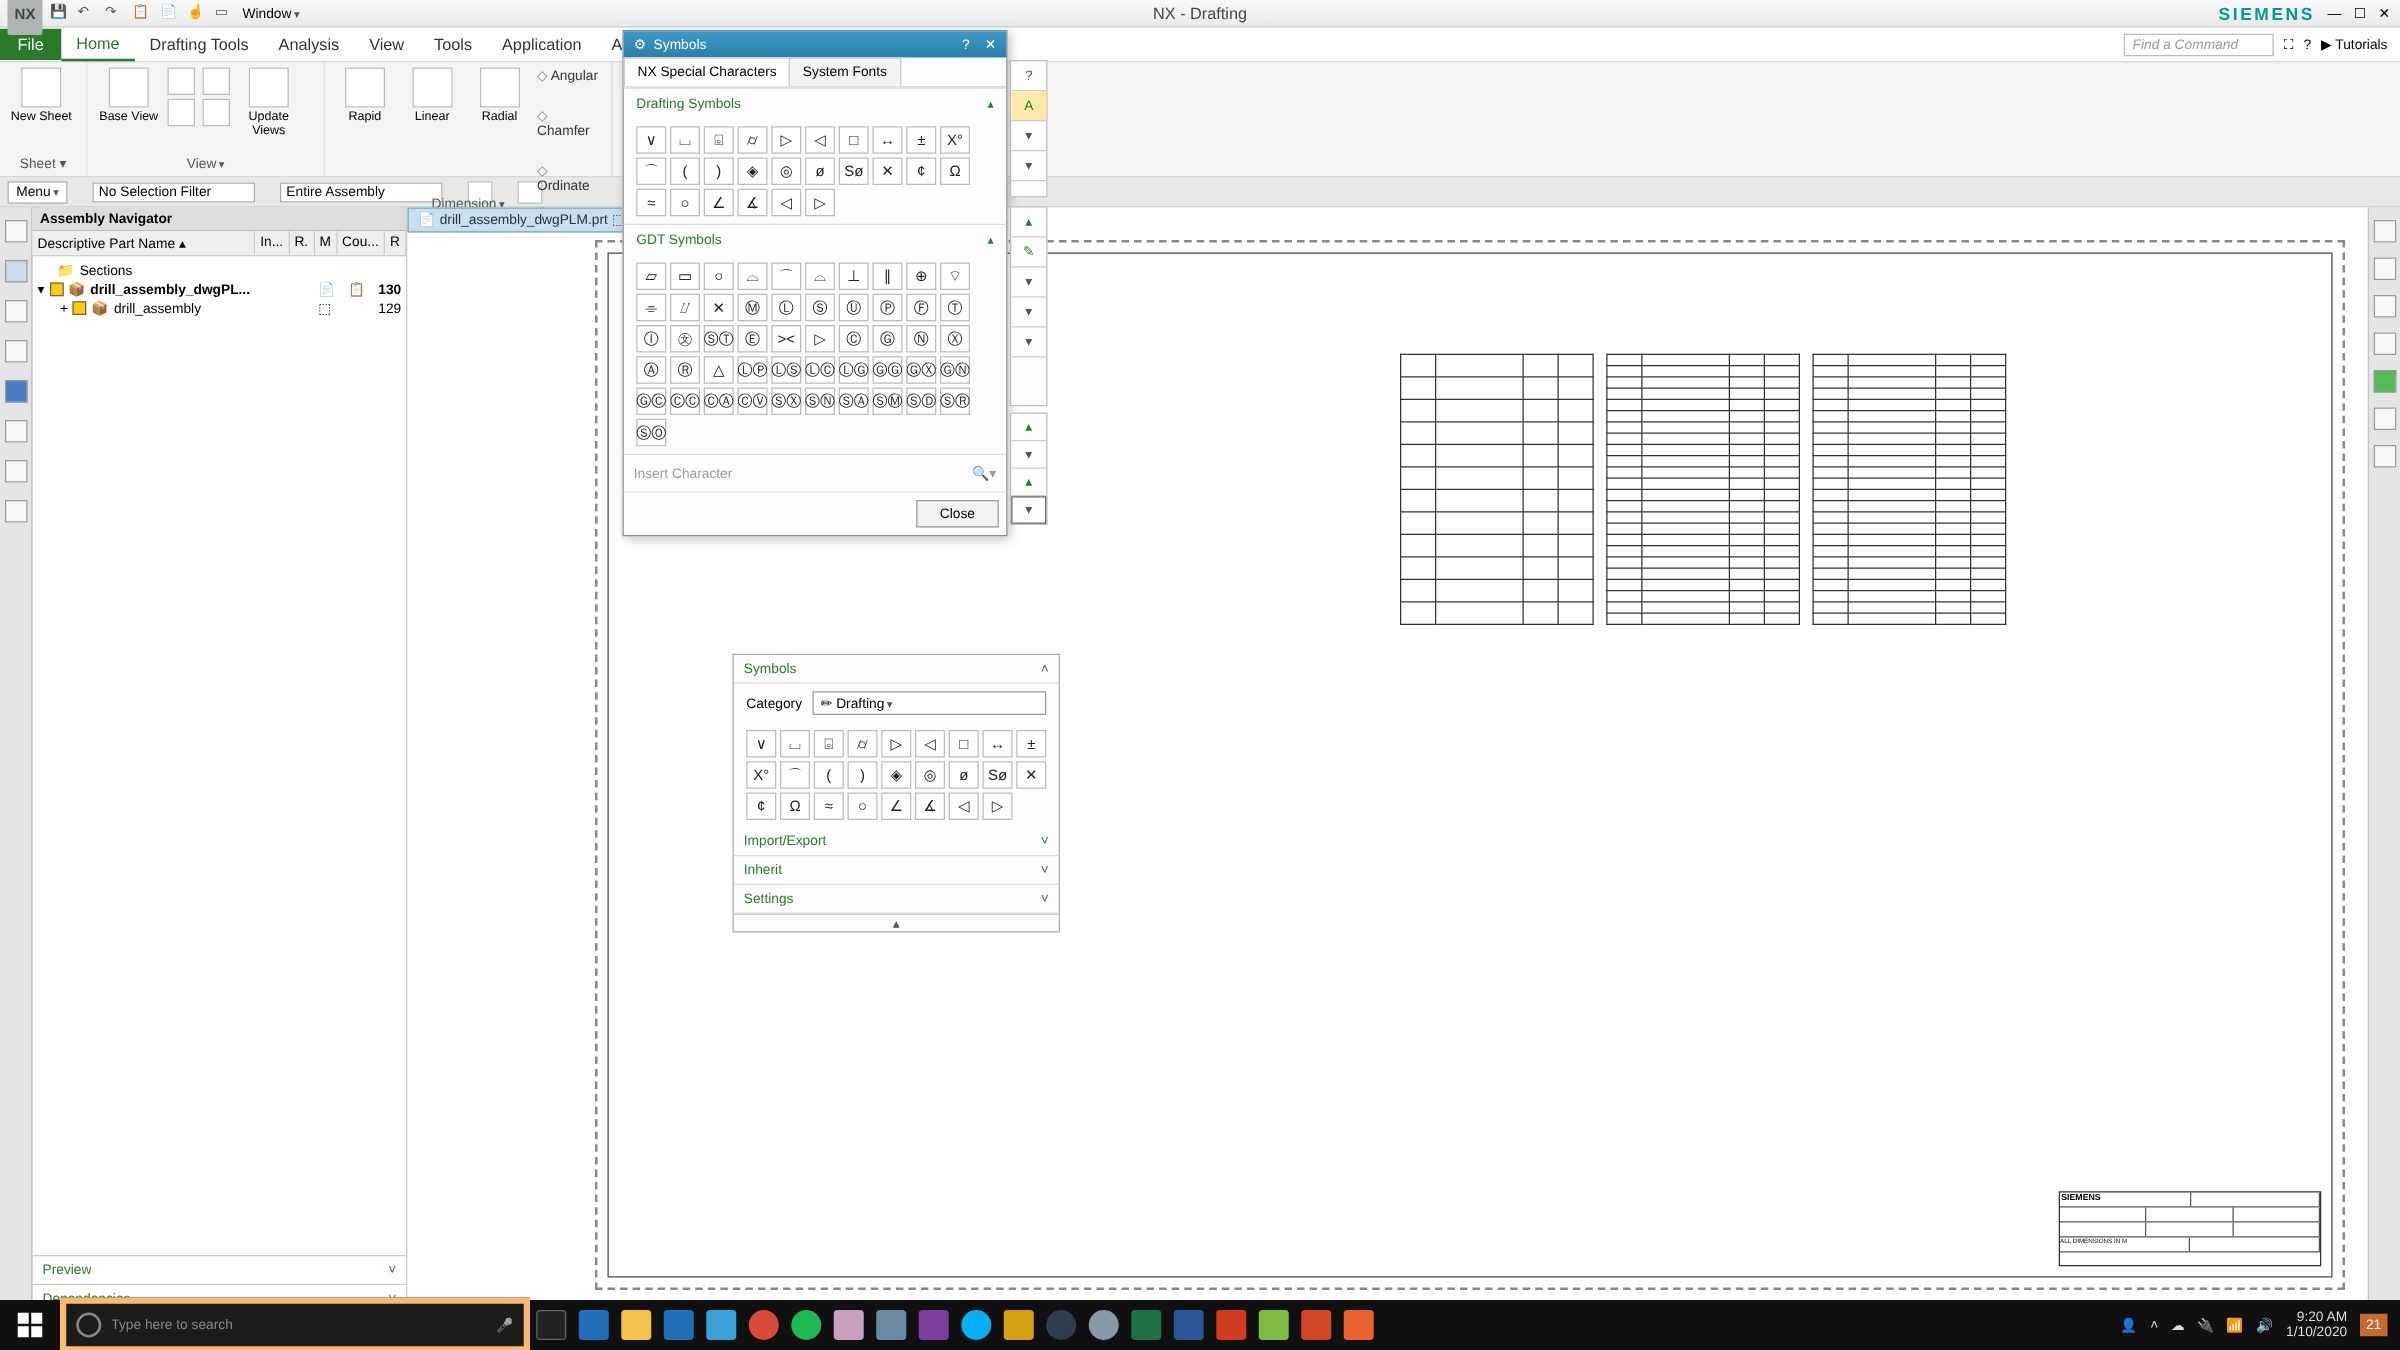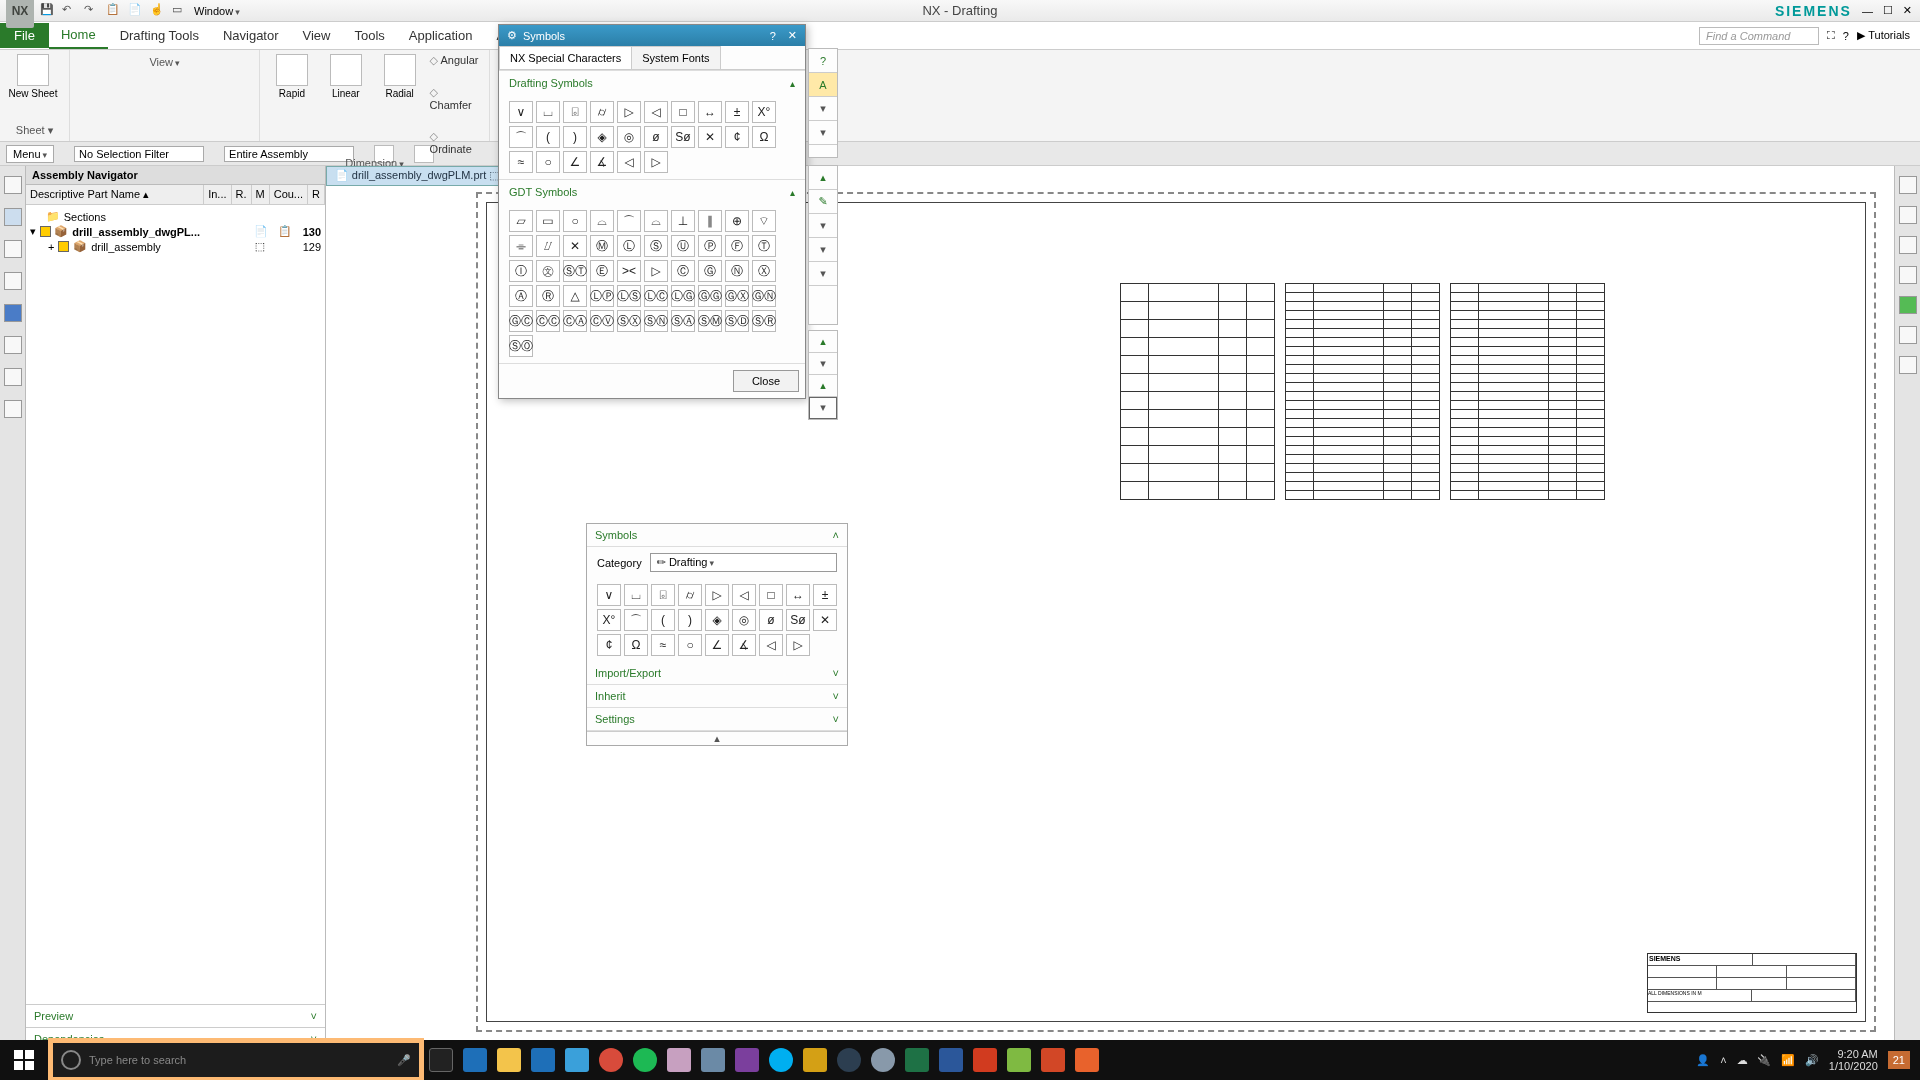--- a/index.html
+++ b/index.html
@@ -115,21 +115,21 @@
     <span>—</span>
     <span>☐</span>
     <span>✕</span>
   </div>
 </div>
 
 <div class="menubar">
   <div class="file">File</div>
   <div class="tab active">Home</div>
   <div class="tab">Drafting Tools</div>
-  <div class="tab">Navigator</div>
+  <div class="tab">Analysis</div>
   <div class="tab">View</div>
   <div class="tab">Tools</div>
   <div class="tab">Application</div>
   <div class="tab">Asse</div>
   <div class="right">
     <div class="search-cmd">Find a Command</div>
     <span>⛶</span>
     <span>?</span>
     <span>▶ <span>Tutorials</span></span>
   </div>
@@ -139,20 +139,38 @@
   <div class="rgrp" style="width:70px">
     <div class="rgbtns">
         <div class="bigbtn">
           <div class="bic"></div>
           <span>New Sheet</span>
         </div>
       </div>
     <div class="lbl">Sheet ▾</div>
   </div>
   <div class="rgrp" style="width:190px">
+    <div class="rgbtns">
+      <div class="bigbtn">
+          <div class="bic"></div>
+          <span>Base View</span>
+        </div>
+      <div style="display:flex;flex-direction:column;gap:3px">
+          <div class="smbtn"></div>
+          <div class="smbtn"></div>
+        </div>
+      <div style="display:flex;flex-direction:column;gap:3px">
+          <div class="smbtn"></div>
+          <div class="smbtn"></div>
+        </div>
+      <div class="bigbtn">
+          <div class="bic"></div>
+          <span>Update Views</span>
+        </div>
+    </div>
     <div class="lbl caret">View</div>
   </div>
   <div class="rgrp" style="width:230px">
     <div class="rgbtns">
       <div class="bigbtn">
           <div class="bic"></div>
           <span>Rapid</span>
         </div>
       <div class="bigbtn">
           <div class="bic"></div>
@@ -750,20 +768,24 @@
       <div class="sym">ⒸⒶ</div>
       <div class="sym">ⒸⓋ</div>
       <div class="sym">ⓈⓍ</div>
       <div class="sym">ⓈⓃ</div>
       <div class="sym">ⓈⒶ</div>
       <div class="sym">ⓈⓂ</div>
       <div class="sym">ⓈⒹ</div>
       <div class="sym">ⓈⓇ</div>
       <div class="sym">ⓈⓄ</div>
     </div>
+  <div class="insert-row">
+    <span>Insert Character</span>
+    <span>🔍▾</span>
+  </div>
   <div style="overflow:hidden;border-top:1px solid #ddd">
       <button class="closebtn">Close</button>
     </div>
 </div>
 
 <div class="collapser" style="left:808px;top:48px;height:110px">
   <div class="cc">?</div>
   <div class="cc" style="background:#ffe9a8">A</div>
   <div class="cc dd"></div>
   <div class="cc dd"></div>

